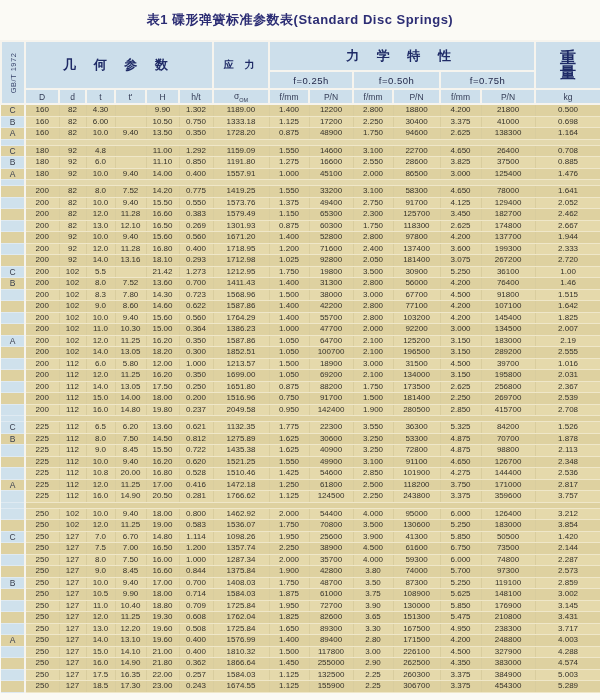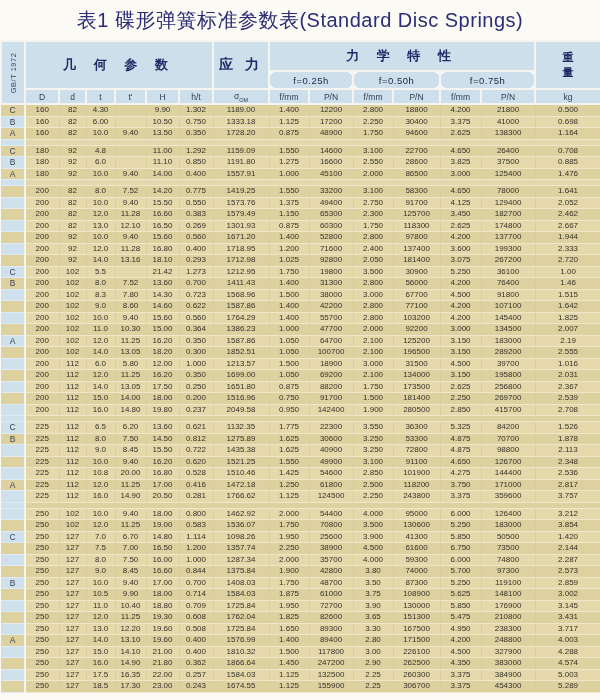--- a/index.html
+++ b/index.html
@@ -1,34 +1,34 @@
 <!DOCTYPE html>
 <html><head>
 <meta charset="utf-8">
 <style>
   * { margin:0; padding:0; box-sizing:border-box; }
   html,body { width:600px; height:700px; }
   body { font-family:"Liberation Sans", sans-serif; background:#fbfaf5; }
   .page { width:600px; height:700px; overflow:hidden; background:#fbfaf5; }
 
   .title { height:40px; display:flex; align-items:center; justify-content:center;
-           color:#2c2d74; font-size:20px; font-weight:normal; letter-spacing:0.5px;text-align:right; }
+           color:#2c2d74; font-size:13px; font-weight:bold; letter-spacing:0.5px;text-align:right; }
 
   table { width:600px; border-collapse:collapse; table-layout:fixed; }
 
   
   thead th { background:#cddfeb; border:2px solid #f6f4ee; color:#1e2a66; font-weight:bold; vertical-align:middle; }
   th.gbt { position:relative; }
   th.gbt span { position:absolute; left:50%; top:50%; transform:translate(-50%,-50%) rotate(-90deg);
                 white-space:nowrap; font-size:7.5px; font-weight:normal; color:#39456b; letter-spacing:0.5px; }
   .grp { font-size:13px; letter-spacing:7px; }
-  .grp-stress { font-size:14px; letter-spacing:4px; }
-  .wt { font-size:11px; line-height:15px; }
+  .grp-stress { font-size:10px; letter-spacing:4px; }
+  .wt { font-size:16px; line-height:15px; }
   .wt span { display:inline-block; width:1em; word-break:break-all; }
-  .fl { font-size:9.5px; font-weight:normal; color:#22284a; letter-spacing:0.5px; height:18px;border-radius:9px; }
+  .fl { font-size:9.5px; font-weight:normal; color:#22284a; letter-spacing:0.5px; height:18px; }
   .cl { font-size:8.5px; font-weight:normal; color:#333b55; height:15px; }
   .cl sub { font-size:5.5px; }
 
   
   tbody td { height:10.5px; line-height:10.5px; font-size:8px; color:#35322a; text-align:center;
              background:#e5d9ab; border-bottom:1px solid #efe7c9; border-right:1px solid #d9cd9e;
              overflow:hidden; white-space:nowrap; }
   tbody tr:nth-child(odd) td { background:#ded1a0; }
   tbody td.lc { background:#cfe1ec; border-right:2px solid #f6f4ee; border-bottom:1px solid #dfeaf2;
                 color:#3c4150; font-size:8.5px; }
@@ -893,21 +893,21 @@
         <tr>
           <td class="lc"></td>
           <td>250</td>
           <td>127</td>
           <td>16.0</td>
           <td>14.90</td>
           <td>21.80</td>
           <td>0.362</td>
           <td>1866.64</td>
           <td>1.450</td>
-          <td>247200</td>
+          <td>255000</td>
           <td>2.90</td>
           <td>262500</td>
           <td>4.350</td>
           <td>383000</td>
           <td>4.574</td>
         </tr>
         <tr>
           <td class="lc"></td>
           <td>250</td>
           <td>127</td>

